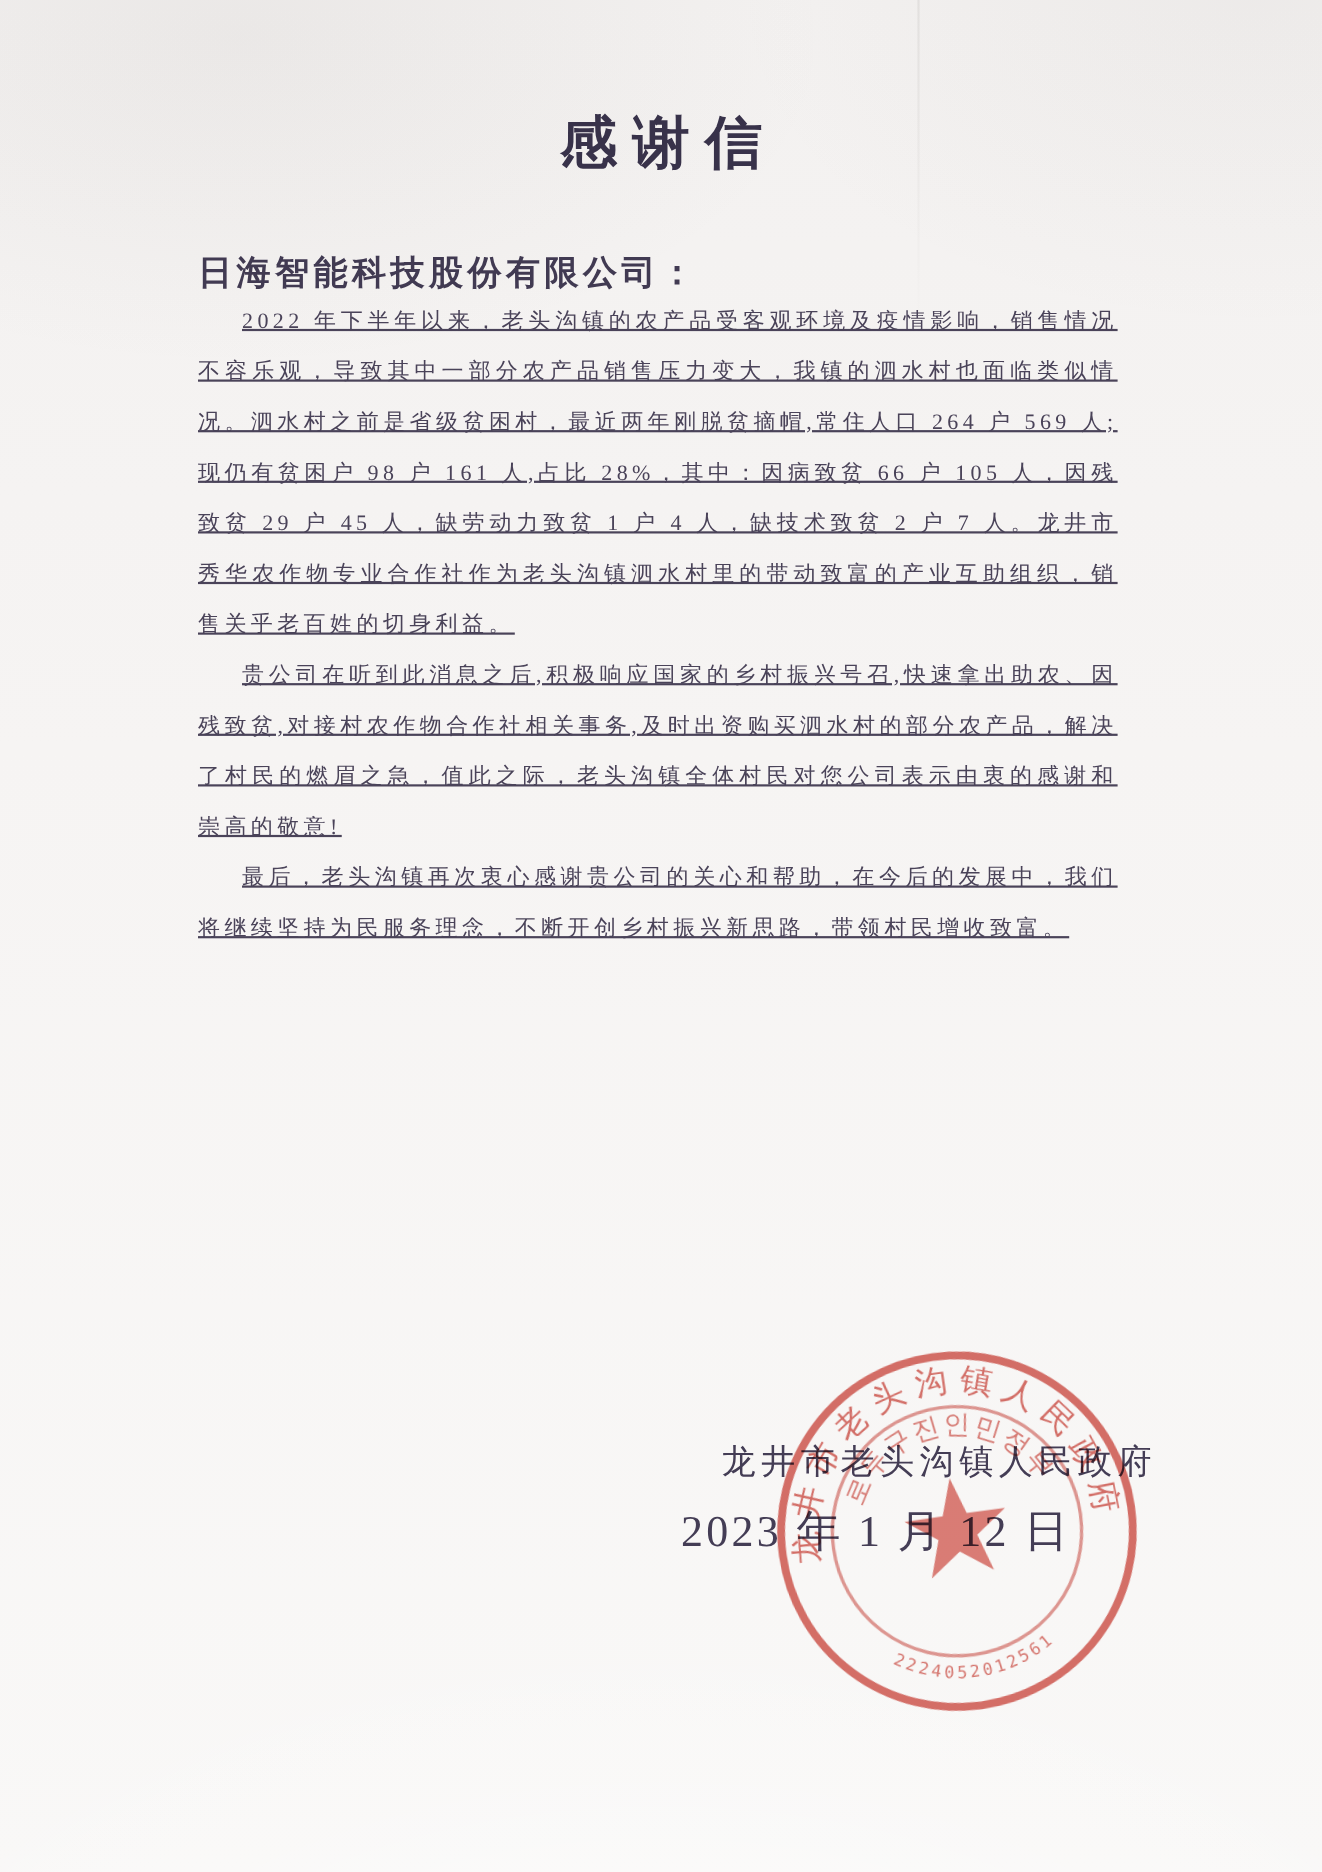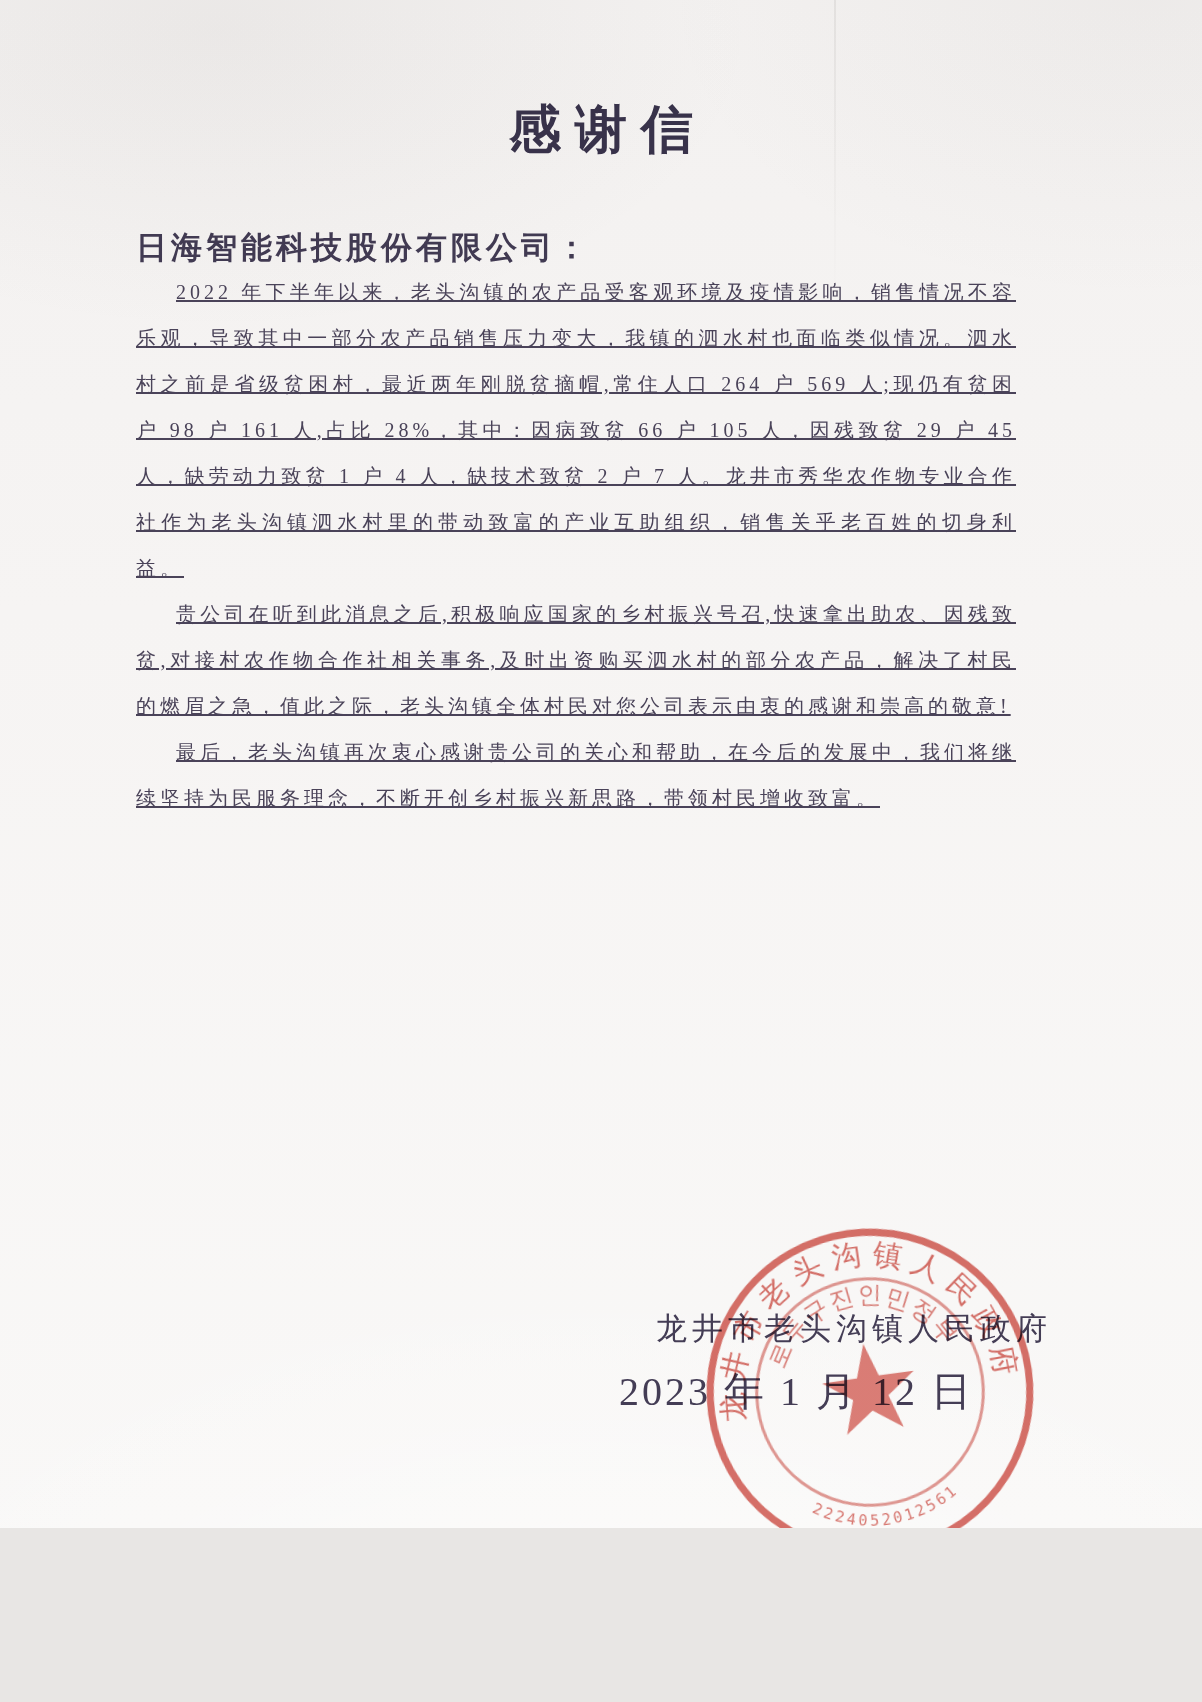--- a/index.html
+++ b/index.html
@@ -3,21 +3,21 @@
 <meta charset="utf-8">
 <style>
   html, body {
     margin: 0;
     padding: 0;
     background: #e8e6e4;
   }
   .page {
     position: relative;
     width: 1202px;
-    height: 1528px;
+    height: 1702px;
     margin: 0 auto;
     overflow: hidden;
     background:
       radial-gradient(ellipse 900px 500px at 18% 2%, rgba(120,110,105,0.07), rgba(0,0,0,0) 60%),
       radial-gradient(ellipse 800px 500px at 95% 0%, rgba(120,110,105,0.05), rgba(0,0,0,0) 60%),
       radial-gradient(ellipse 1200px 700px at 50% 115%, rgba(255,255,255,0.6), rgba(0,0,0,0) 70%),
       linear-gradient(180deg, #f3f1f0 0%, #f6f4f3 40%, #f9f8f7 100%);
     font-family: "Liberation Serif", "DejaVu Serif", serif;
     color: #4a4359;
   }
@@ -34,20 +34,21 @@
     padding-top: 95px;
     text-align: center;
     font-size: 52px;
     font-weight: 600;
     letter-spacing: 14px;
     color: #38324a;
     text-indent: 14px; 
   }
   .letter-body {
     padding: 0 186px 0 136px;
+    margin-left: 44px;
   }
   .salutation {
     margin: 0;
     margin-top: 62px;
     font-size: 31px;
     font-weight: bold;
     letter-spacing: 4px;
     color: #413a52;
   }
   .letter-body p.para {

